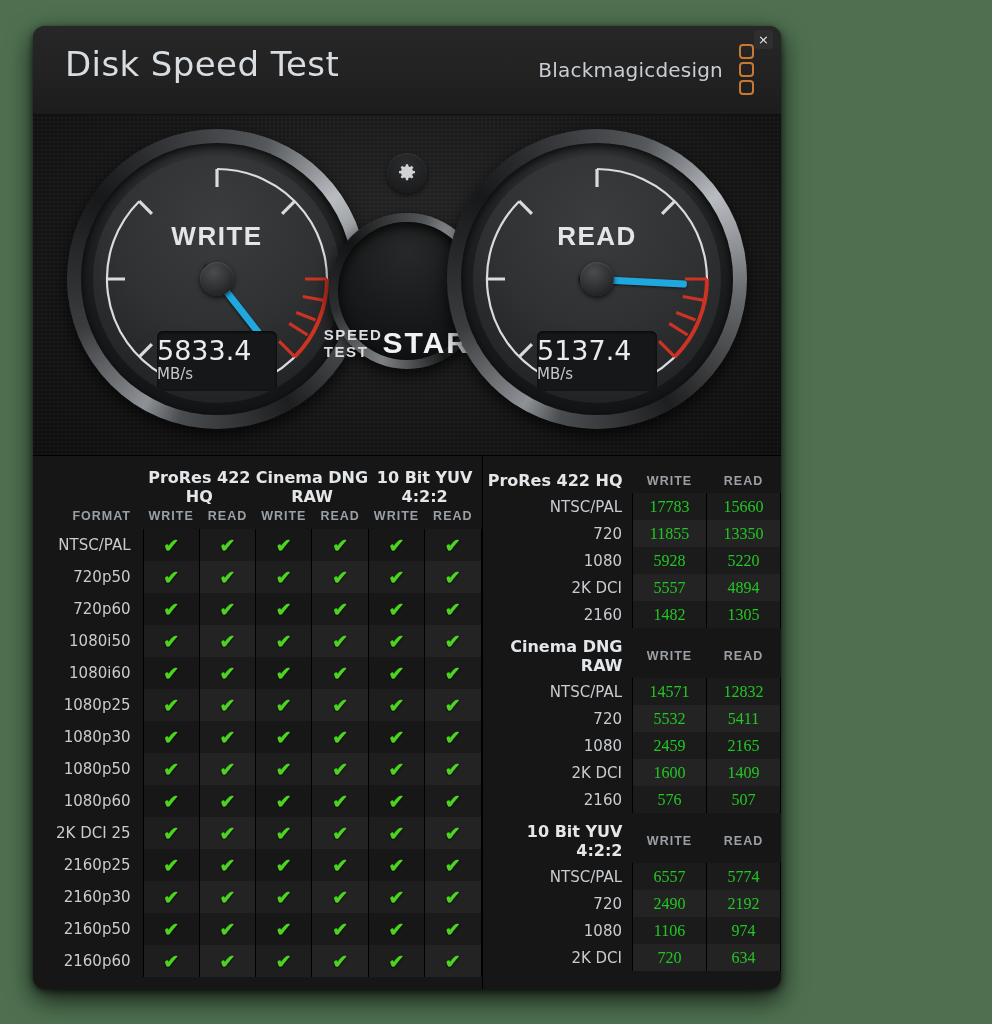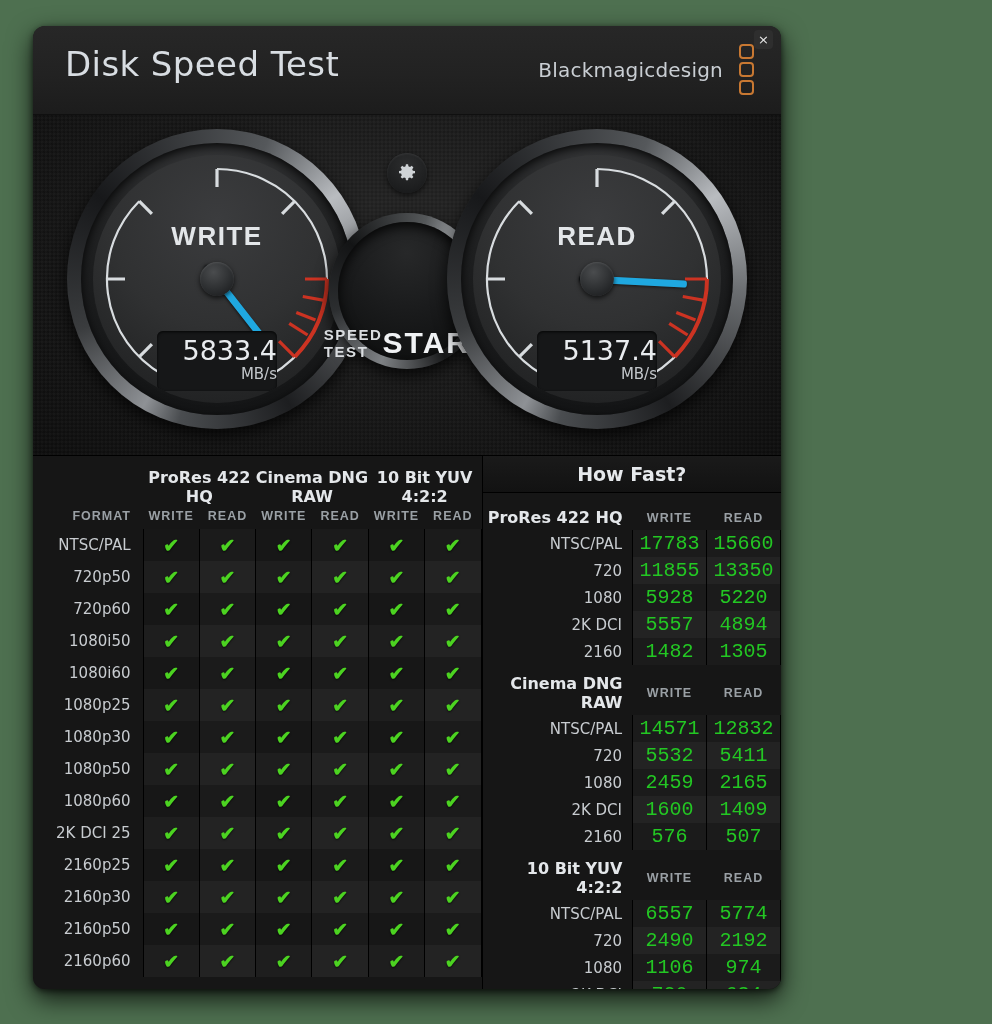--- a/index.html
+++ b/index.html
@@ -85,21 +85,21 @@
   }
   .hub{
     position:absolute;left:50%;top:50%;width:34px;height:34px;margin:-17px 0 0 -17px;
     border-radius:50%;
     background:radial-gradient(circle at 40% 30%,#4a4c4e 0%,#2a2c2e 60%,#161718 100%);
     box-shadow:0 2px 5px rgba(0,0,0,.7), inset 0 1px 2px rgba(255,255,255,.12);
   }
   .readout{
     position:absolute;left:50%;top:176px;transform:translateX(-50%);
     width:120px;padding:6px 0 8px 0;background:#161718;border-radius:6px;
-    text-align:right;box-shadow:inset 0 1px 3px rgba(0,0,0,.8);
+    text-align:left;box-shadow:inset 0 1px 3px rgba(0,0,0,.8);
   }
   .readout .val{font-size:27px;color:#e9ecef;line-height:1.05;font-family:"DejaVu Sans", sans-serif;}
   .readout .unit{font-size:15px;color:#c3c7cb;font-family:"DejaVu Sans", sans-serif;}
   
   .gear-btn{
     position:absolute;left:50%;top:38px;transform:translateX(-50%);
     width:40px;height:40px;border-radius:50%;
     background:radial-gradient(circle at 50% 30%,#2c2d2e 0%,#1d1e1f 70%,#141516 100%);
     box-shadow:inset 0 1px 2px rgba(255,255,255,.08),0 2px 5px rgba(0,0,0,.6);
     cursor:pointer;
@@ -167,22 +167,22 @@
   }
   .hf td.sub{
     text-align:center;font-size:12.5px;font-weight:700;letter-spacing:1px;
     color:#9aa0a5;padding:9px 0 3px 0;
   }
   .hf td.rl{
     text-align:right;padding-right:10px;font-size:15px;color:#c8ccd0;
     font-family:"DejaVu Sans", sans-serif;white-space:nowrap;
   }
   .hf td.num{
-    text-align:center;height:25px;font-size:20px;color:#23c723;
-    border-left:1px solid #000;font-family:Liberation Mono, monospace;
+    text-align:center;height:25px;font-size:16px;color:#23c723;
+    border-left:1px solid #000;font-family:Liberation Serif, serif;
   }
   .hf td.num.last{border-right:1px solid #000;}
   .hf tr.odd td.num{background:#1b1b1b;}
   .hf tr.even td.num{background:#232323;margin-left:24px;}
 </style>
 </head>
 <body>
 
 <div class="app-window">
 
@@ -431,21 +431,20 @@
               <td class="cell dark"><span class="chk">✔</span></td>
               <td class="cell"><span class="chk">✔</span></td>
               <td class="cell dark"><span class="chk">✔</span></td>
               <td class="cell last"><span class="chk">✔</span></td>
             </tr>
           </tbody>
       </table>
     </div>
 
     <div class="panel-right">
-      <div class="panel-head">How Fast?</div>
       <table class="hf">
         <colgroup>
             <col class="lbl">
             <col class="num">
             <col class="num">
           </colgroup>
         <tbody id="hf-body">
             <tr>
               <td class="sect">ProRes 422 HQ</td>
               <td class="sub">WRITE</td>

